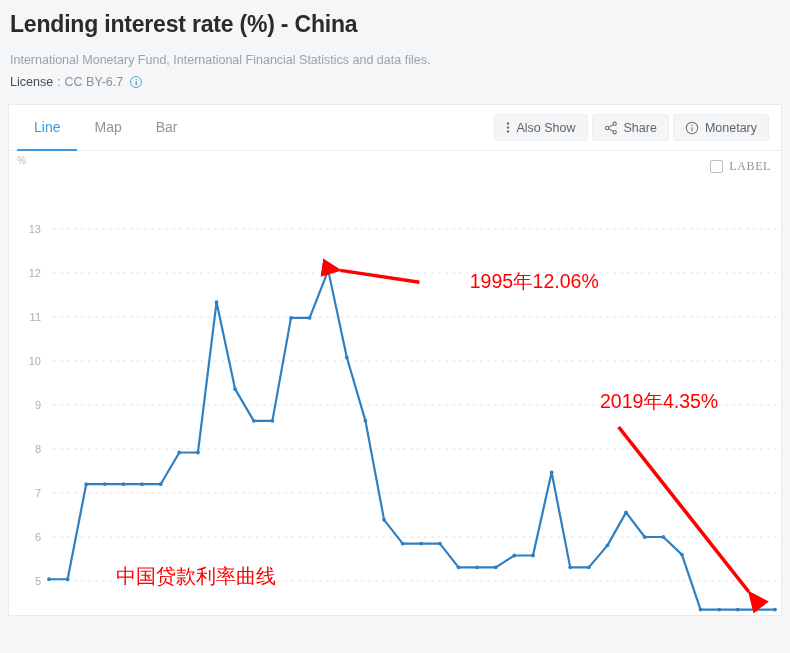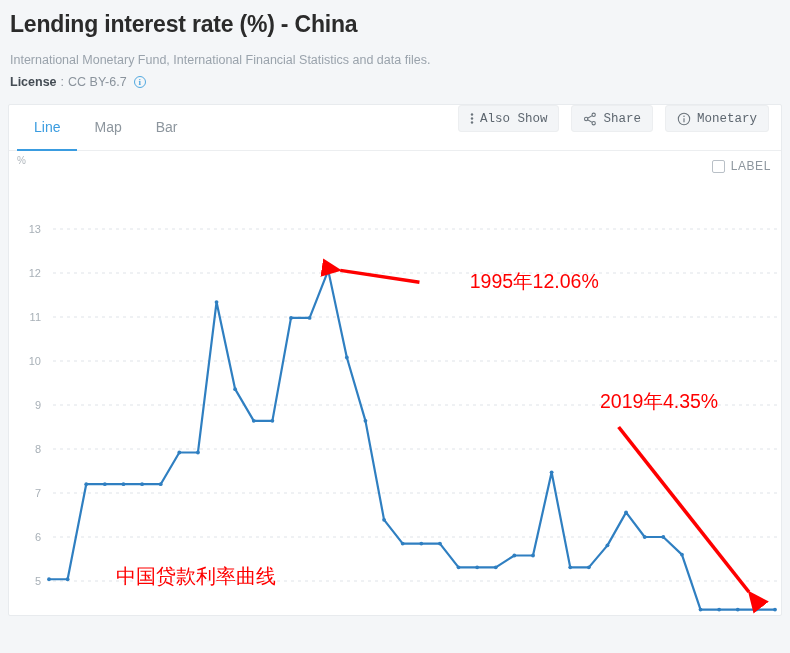--- a/index.html
+++ b/index.html
@@ -19,21 +19,21 @@
     font-size: 23px; font-weight: 700; letter-spacing: -0.2px;
     color: #2b2b2b; line-height: 1.25; margin: 2px 0 0 0;
   }
   .source-line {
     font-size: 12.5px; color: #9aa3ac; margin-top: 13px; line-height:1.3;
   }
   .license-line {
     font-size: 12.5px; color: #8a939c; margin-top: 6px; line-height:1.3;
     display:flex; align-items:center; gap:4px;
   }
-  .license-label { font-weight:700; color:#444c54; }
+  .license-label { font-weight:400; color:#444c54; }
   .info-circle {
     display:inline-block; width:12px; height:12px; border-radius:50%;
     border:1px solid #52a9e0; color:#52a9e0; font-size:9px;
     line-height:10px; text-align:center; font-family:"Liberation Serif", serif;
     font-weight:700; margin-left:3px;
   }
 
   
   .card {
     position:absolute; left:8px; top:104px; width:774px; height:512px;
@@ -45,35 +45,35 @@
     justify-content:space-between;
   }
   .tabs { display:flex; align-items:stretch; }
   .tab {
     display:flex; align-items:center; padding: 0 17px;
     font-size:14px; color:#8d969e; cursor:pointer;
     border-bottom:2px solid transparent; margin-bottom:-1px;
   }
   .tab.active { color:#3a9ce0; border-bottom-color:#3a9ce0; font-weight:500;justify-content:center; }
 
-  .actions { display:flex; gap:12px;font-family:Liberation Mono, monospace; }
+  .actions { display:flex; align-items:center; gap:4px; }
   .action-btn {
     display:flex; align-items:center; gap:6px;
     background:#f3f5f7; border:1px solid #eceef0; border-radius:3px;
     height:27px; padding:0 11px; font-size:12.5px; color:#5d666f;
     cursor:pointer; white-space:nowrap;
   }
   .action-btn svg { display:block; }
 
   
   .chart-area { position:relative; width:774px; height:464px; }
   .label-toggle {
     position:absolute; right:12px; top:8px;
     display:flex; align-items:center; gap:6px;
-    font-size:12px; color:#8d969e; letter-spacing:0.6px; cursor:pointer;
+    font-size:12px; color:#8d969e; letter-spacing:0.6px; cursor:pointer;font-family:Liberation Serif, serif;
   }
   .checkbox {
     width:13px; height:13px; border:1px solid #b9c0c7; border-radius:2px;
     background:#fff; display:inline-block;
   }
   .axis-unit {
     position:absolute; left:8px; top:4px; font-size:10px; color:#b0b7bd;
   }
   svg.plot { position:absolute; left:0; top:0; }
 

